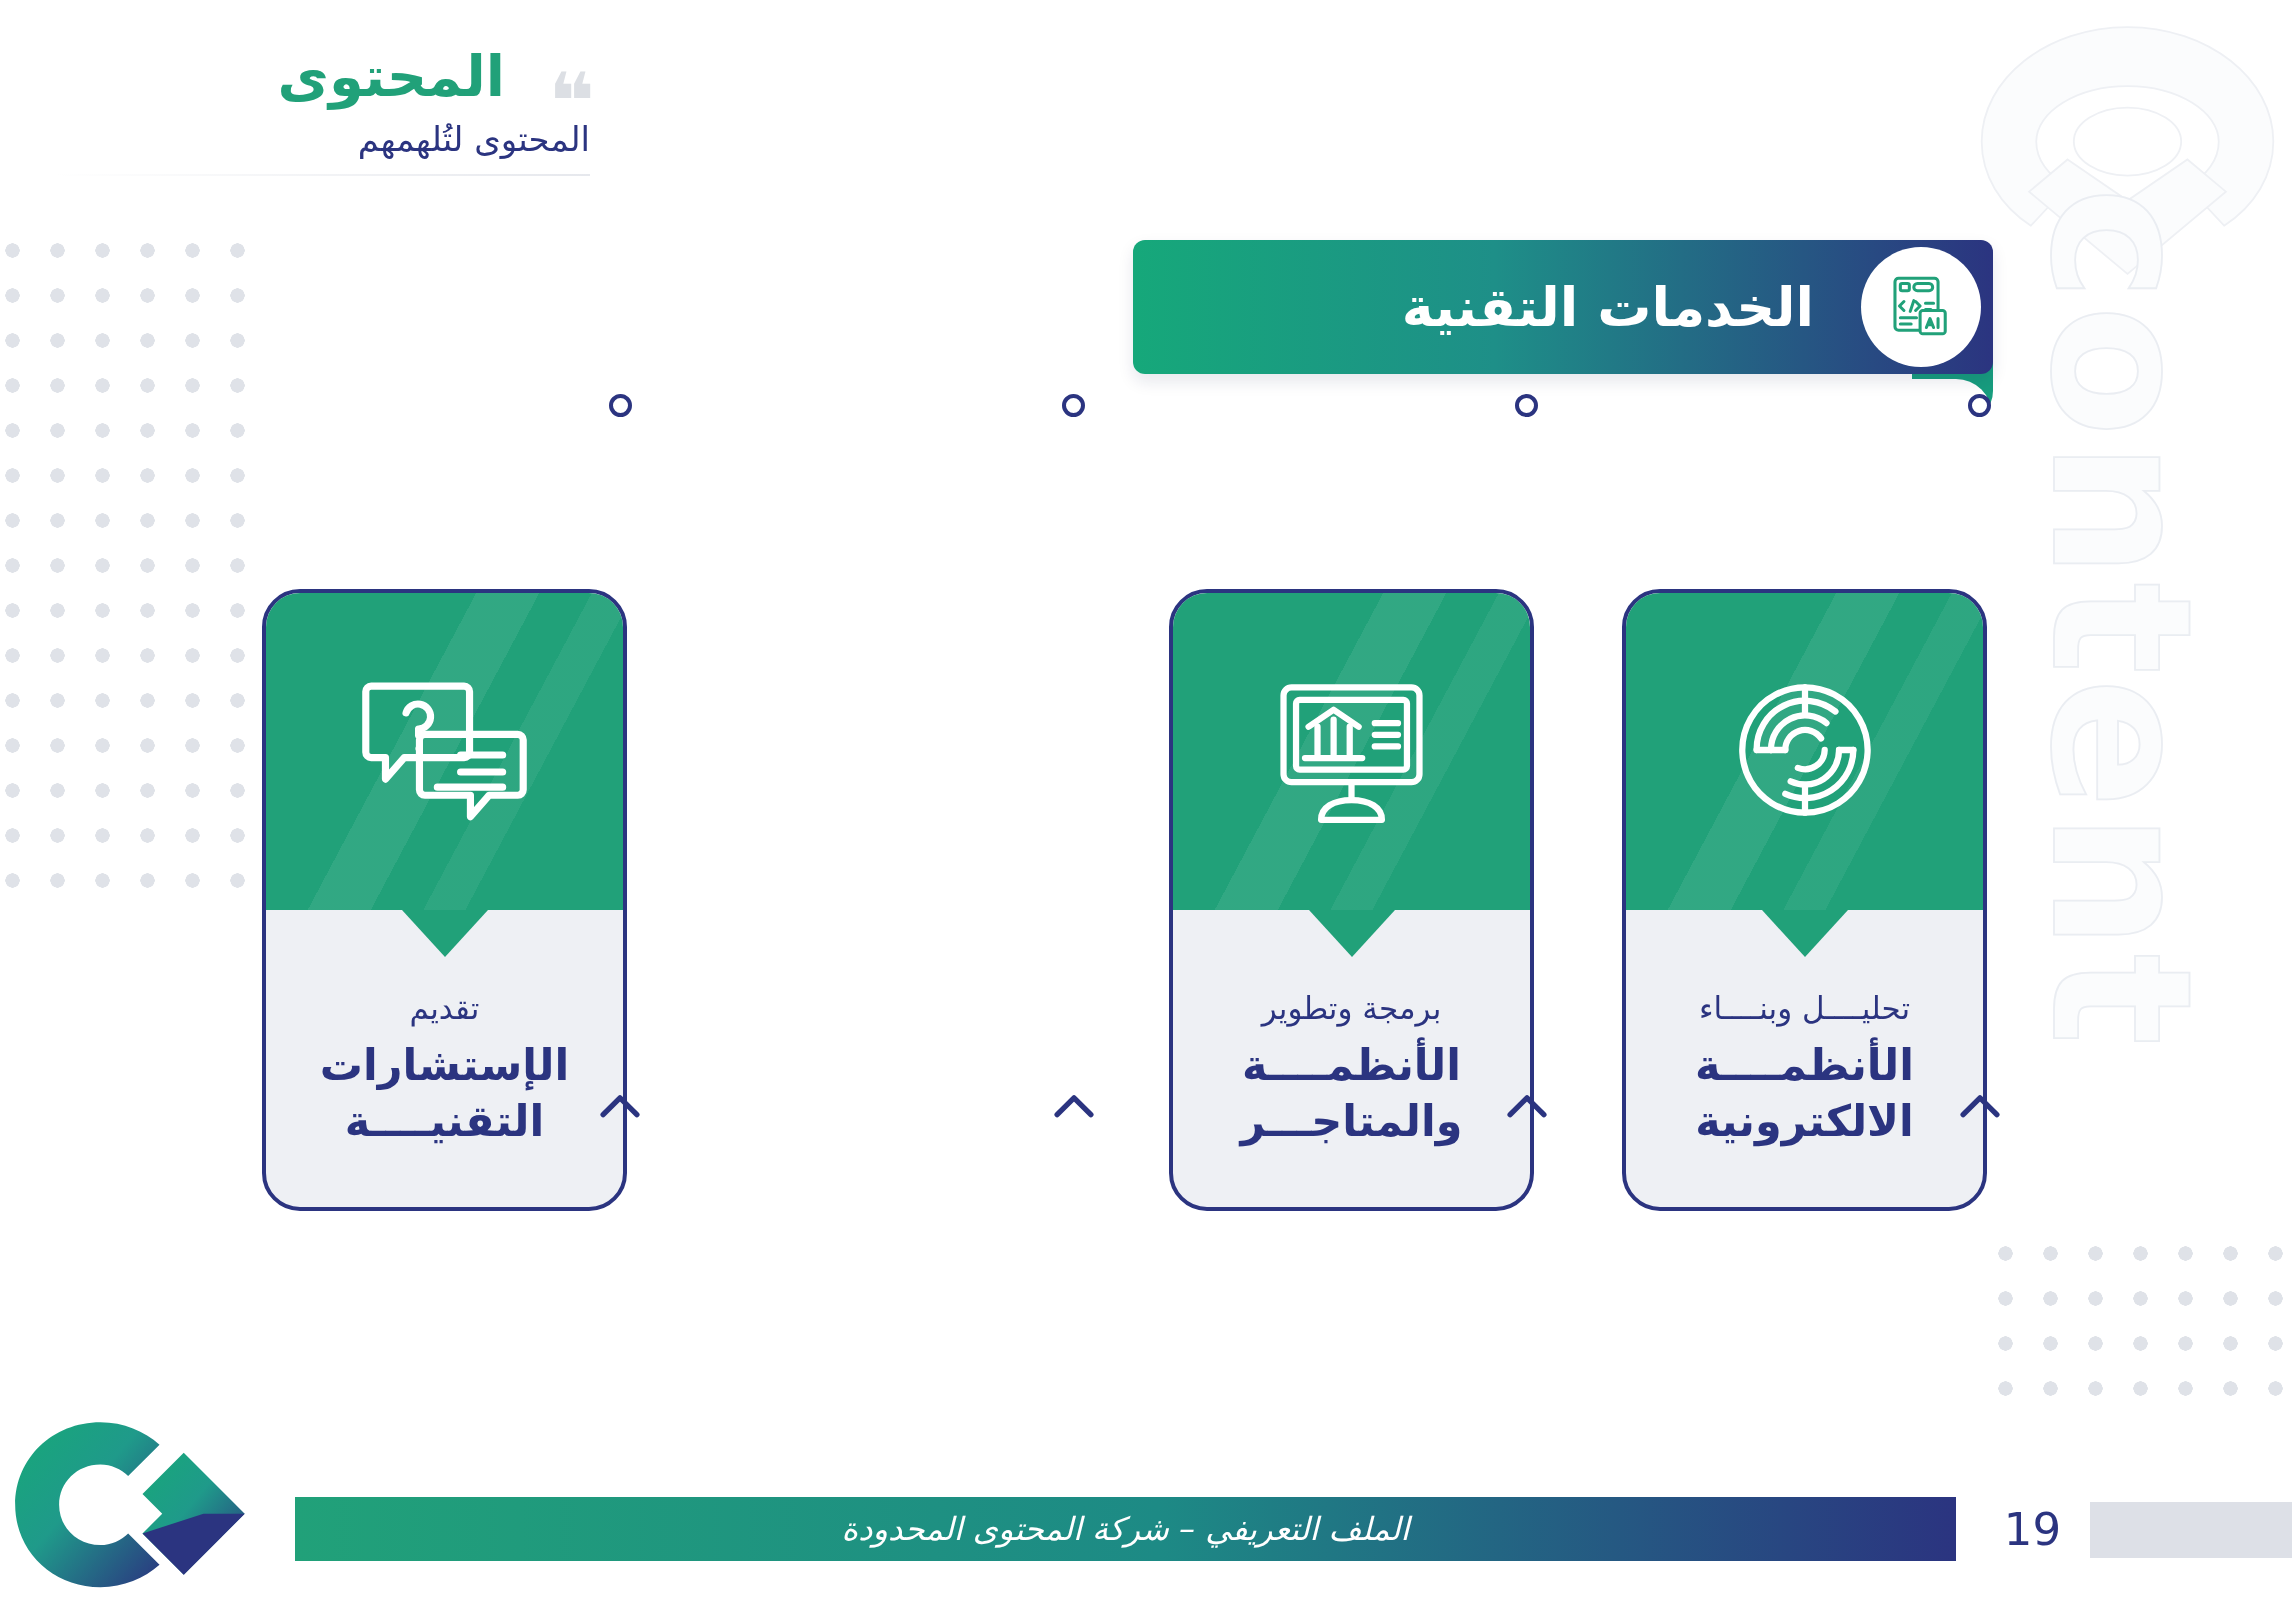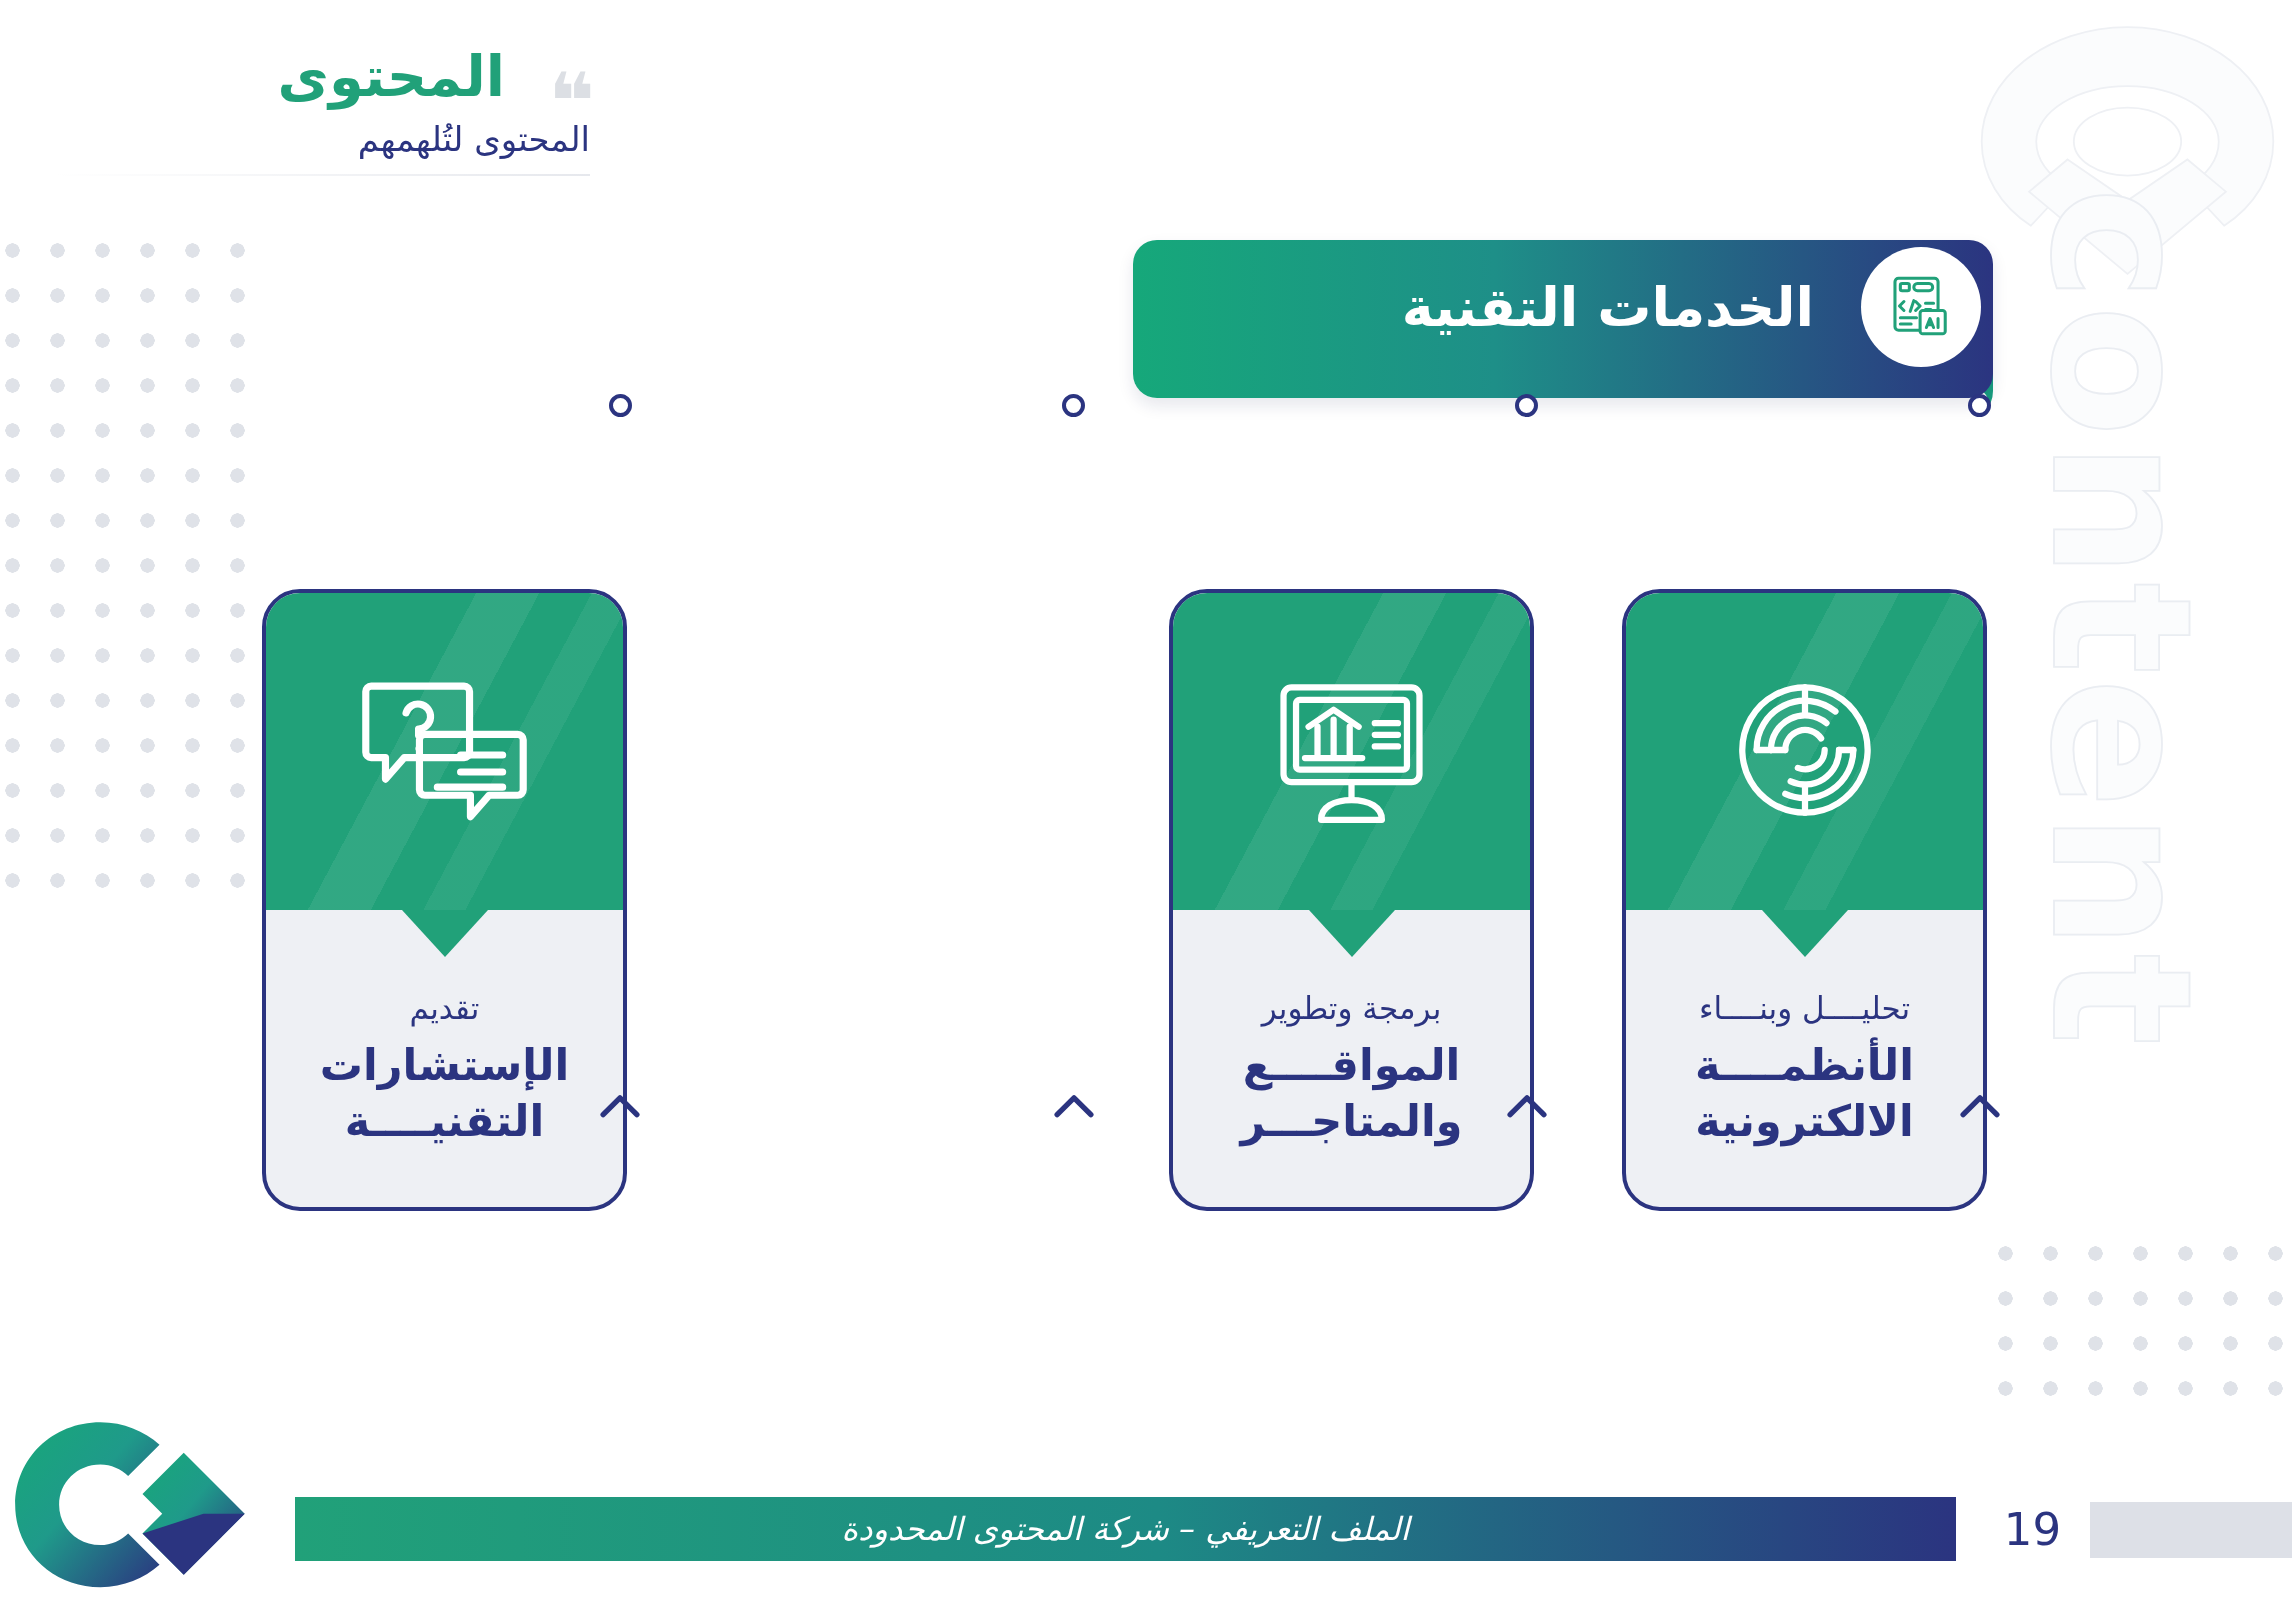--- a/index.html
+++ b/index.html
@@ -115,22 +115,22 @@
     height: 1.8px;
     background: linear-gradient(to left, #e6e8ed, rgba(230,232,237,0));
   }
 
   
   .header-banner {
     position: absolute;
     left: 1134px;
     top: 240px;
     width: 860px;
-    height: 158px;
-    border-radius: 24px;
+    height: 134px;
+    border-radius: 12px;
     background: linear-gradient(to right, #16a87a 0%, #1e8f88 42%, #2b3480 100%);
     box-shadow: 0 7.2px 16px rgba(20, 30, 80, 0.10);
   }
   .header-tail {
     position: absolute;
     left: 1913px;
     top: 354px;
     width: 81px;
     height: 67px;
     background: #179d7e;
@@ -405,21 +405,21 @@
           <path d="M52 60 V92 M88 60 V92 M70 52 V92 M38 95 H102"></path>
           <path d="M116 56 H142 M116 69 H142 M116 82 H142"></path>
           <path d="M90 122 V140"></path>
           <path d="M56 164 C56 150 70 142 90 142 C110 142 124 150 124 164 Z"></path>
         </svg>
       </span>
     </div>
     <div class="card-notch"></div>
     <div class="card-body">
       <div class="card-kicker">برمجة وتطوير</div>
-      <div class="card-title">المواقــــع والمتاجـــر</div>
+      <div class="card-title">الأنظمــــة والمتاجـــر</div>
     </div>
   </div>
   <div class="card-dot" style="left:1516px"></div>
   <div class="card-arrow" style="left:1504px">
     <svg width="48" height="48" viewBox="0 0 54 54" fill="none" stroke="#2b3480" stroke-width="6" stroke-linecap="round" stroke-linejoin="round">
       <path d="M8 30 L27 11 L46 30"></path>
     </svg>
   </div>
 
   <div class="card-shadow" style="left:727px"></div>

